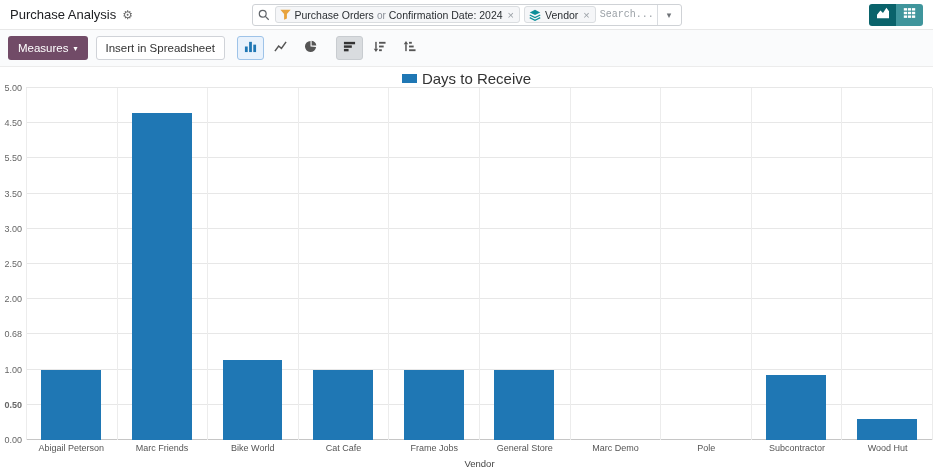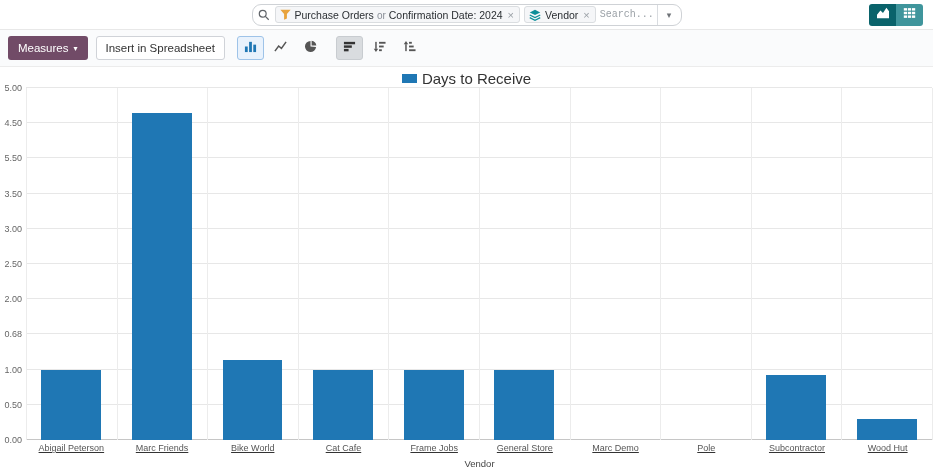--- a/index.html
+++ b/index.html
@@ -7,21 +7,21 @@
   body { font-family: "Liberation Sans", sans-serif; background: #fff; color: #333; }
 
   
   .topbar { height: 30px; display: flex; align-items: center; padding: 0 10px;
             position: relative; border-bottom: 1px solid #e8e8e8; background: #fff; }
   .title-wrap { display: flex; align-items: center; gap: 6px; }
   .page-title { font-size: 13px; color: #202124; }
   .gear { font-size: 12px; color: #6b6b6b; cursor: pointer; line-height: 1; }
 
   .searchbox { position: absolute; left: 50%; transform: translateX(-50%);
-               width: 430px; height: 22px; border: 1px solid #cfd2d6; border-radius: 9px;
+               width: 430px; height: 22px; border: 1px solid #cfd2d6; border-radius: 3px;
                background: #fff; display: flex; align-items: center; }
   .mag { display: flex; padding: 0 5px; }
   .facet { display: flex; align-items: center; border: 1px solid #dadde0; background: #f5f6f8;
            border-radius: 3px; height: 17px; margin-right: 4px; padding-left: 4px;
            font-size: 10.5px; color: #2b2f33; white-space: nowrap; cursor: pointer; }
   .facet-icon { display: flex; margin-right: 4px; }
   .conj { color: #8a8f98; margin: 0 3px; font-size: 10px; }
   .facet-close { color: #9aa0a6; padding: 0 5px; font-size: 11px; cursor: pointer; }
   .search-input { flex: 1; min-width: 40px; border: none; outline: none;
                   font-size: 10px; color: #333; background: transparent;
@@ -65,32 +65,36 @@
   .y-axis { width: 26px; position: relative; }
   .ytick { position: absolute; right: 4px; transform: translateY(50%);
            font-size: 9px; color: #666; }
   .plot { flex: 1; position: relative; margin-right: 1px; }
   .hgrid { position: absolute; left: 0; right: 0; height: 1px; background: #e7e7e7; }
   .hgrid.zero { background: #c6c6c6; }
   .vgrid { position: absolute; top: 0; bottom: 0; width: 1px; background: #ececec; }
   .cols { position: absolute; left: 0; right: 0; top: 0; bottom: 0; display: flex; }
   .col { flex: 1; display: flex; align-items: flex-end; justify-content: center; }
   .bar { width: 66%; background: #1f77b4; }
-  .x-labels { display: flex; margin-left: 26px; height: 16px; align-items: center; text-decoration: underline; }
+  .x-labels { display: flex; margin-left: 26px; height: 16px; align-items: center; }
   .xlab { flex: 1; text-align: center; font-size: 9px; color: #555; white-space: nowrap;
           overflow: hidden; }
   .x-title { margin-left: 26px; text-align: center; font-size: 9.5px; color: #444;
              margin-top: 2px; }
 </style>
 </head>
 <body>
 
 <div class="page">
 
   <header class="topbar">
+    <div class="title-wrap">
+      <span class="page-title">Purchase Analysis</span>
+      <span class="gear">⚙</span>
+    </div>
 
     <div class="searchbox">
       <span class="mag">
         <svg width="12" height="12" viewBox="0 0 14 14">
             <circle cx="5.5" cy="5.5" r="4" fill="none" stroke="#5f6368" stroke-width="1.4"></circle>
             <line x1="8.6" y1="8.6" x2="12.5" y2="12.5" stroke="#5f6368" stroke-width="1.4"></line>
           </svg>
       </span>
       <div class="facet">
         <span class="facet-icon">
@@ -226,21 +230,21 @@
   </div>
 
   <div class="chart-section">
     <div class="legend">
       <span class="legend-swatch" style="background: rgb(31, 119, 180);"></span>
       <span class="legend-label">Days to Receive</span>
     </div>
     <div class="plot-wrap">
       <div class="y-axis">
           <div class="ytick" style="bottom: 0%;">0.00</div>
-          <div class="ytick" style="bottom: 10%;">0.50</div>
+          <div class="ytick" style="bottom: 10%; font-weight: bold;">0.50</div>
           <div class="ytick" style="bottom: 20%;">1.00</div>
           <div class="ytick" style="bottom: 30%;">0.68</div>
           <div class="ytick" style="bottom: 40%;">2.00</div>
           <div class="ytick" style="bottom: 50%;">2.50</div>
           <div class="ytick" style="bottom: 60%;">3.00</div>
           <div class="ytick" style="bottom: 70%;">3.50</div>
           <div class="ytick" style="bottom: 80%;">5.50</div>
           <div class="ytick" style="bottom: 90%;">4.50</div>
           <div class="ytick" style="bottom: 100%;">5.00</div>
         </div>

